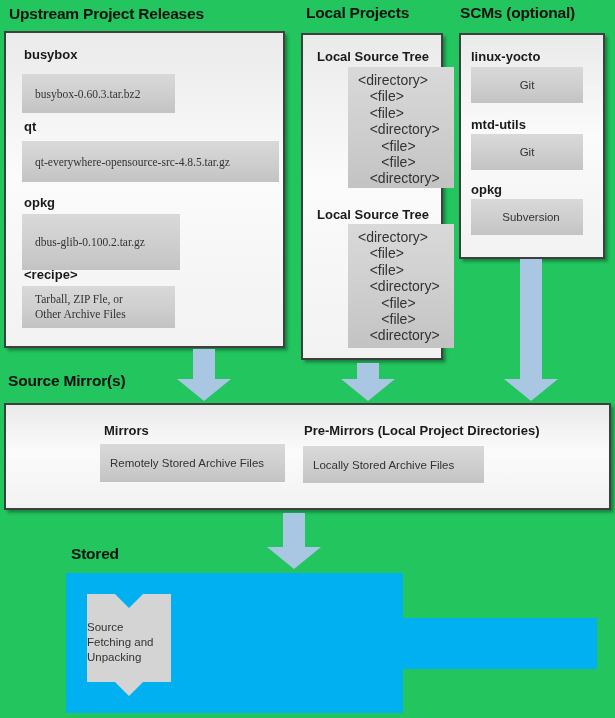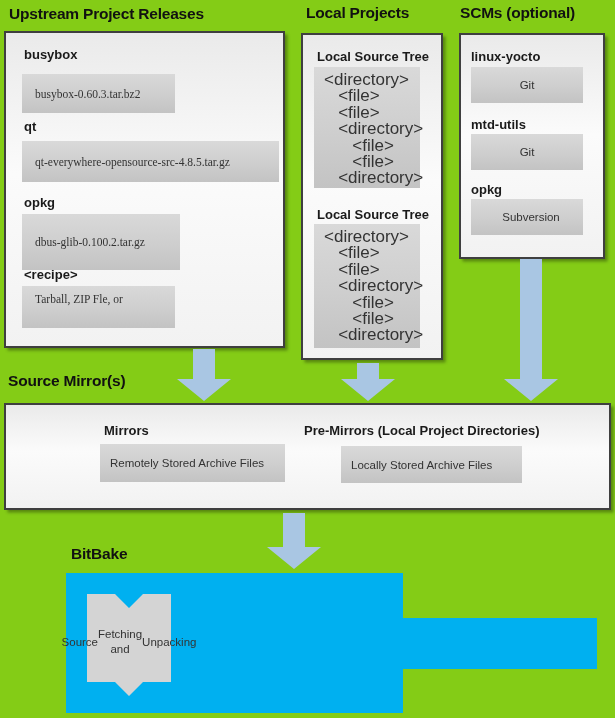--- a/index.html
+++ b/index.html
@@ -1,17 +1,17 @@
 <!DOCTYPE html>
 <html><head>
 <meta charset="utf-8">
 <style>
   html,body{margin:0;padding:0;background:#ffffff;}
   #canvas{
-    position:relative;width:615px;height:718px;background:#84cc16;overflow:hidden;
+    position:relative;width:615px;height:718px;background:#22c55e;overflow:hidden;
     font-family:"Liberation Sans", sans-serif;
   }
   .heading{
     position:absolute;font-size:15.5px;font-weight:700;color:#111;
     letter-spacing:-0.2px;white-space:nowrap;
   }
   .panel{
     position:absolute;box-sizing:border-box;
     border:2px solid #3f3f3f;
     background:linear-gradient(180deg,#eaeaea 0%,#fbfbfb 45%,#f2f2f2 100%);
@@ -22,57 +22,58 @@
   }
   .chip{
     position:absolute;box-sizing:border-box;
     background:linear-gradient(180deg,#d9d9d9 0%,#cecece 55%,#c3c3c3 100%);
     display:flex;align-items:center;
     font-size:11.5px;color:#333;white-space:nowrap;
   }
   .chip.padded{padding-left:13px;font-family:Liberation Serif, serif;}
   .chip.centered{justify-content:center;}
   .chip.multiline{display:block;padding-top:6px;line-height:15px;}
-  .chip.tree{display:block;padding:5px 0 16px 10px;line-height:16.4px;font-size:17px;}
+  .chip.tree{display:block;padding:5px 0 16px 10px;line-height:16.4px;font-size:14px;margin-left:34px;}
   .tree-line{white-space:pre;}
   .arrow{position:absolute;}
   .cyan{position:absolute;}
   .proc-shape{position:absolute;}
   .proc-text{
-    position:absolute;display:flex;align-items:center;justify-content:center;
+    position:absolute;display:flex;flex-direction:column;align-items:flex-start;justify-content:center;
     font-size:11.5px;color:#333;text-align:center;line-height:15px;
   }
 </style>
 </head>
 <body>
 
 <div id="canvas">
 
   <div class="heading" style="left:9px;top:5px;">Upstream Project Releases</div>
   <div class="heading" style="left:306px;top:4px;">Local Projects</div>
   <div class="heading" style="left:460px;top:4px;">SCMs (optional)</div>
   <div class="heading" style="left:8px;top:372px;">Source Mirror(s)</div>
-  <div class="heading" style="left:71px;top:545px;">BitBake</div>
+  <div class="heading" style="left:71px;top:545px;">Stored</div>
 
   <div class="panel" style="left:4px;top:31px;width:281px;height:317px;"></div>
   <div class="lbl" style="left:24px;top:47px;">busybox</div>
   <div class="chip padded" style="left:22px;top:74px;width:153px;height:39px;">
     <span>busybox-0.60.3.tar.bz2</span>
   </div>
   <div class="lbl" style="left:24px;top:119px;">qt</div>
   <div class="chip padded" style="left:22px;top:141px;width:257px;height:41px;">
     <span>qt-everywhere-opensource-src-4.8.5.tar.gz</span>
   </div>
   <div class="lbl" style="left:24px;top:195px;">opkg</div>
   <div class="chip padded" style="left:22px;top:214px;width:158px;height:56px;">
     <span>dbus-glib-0.100.2.tar.gz</span>
   </div>
   <div class="lbl" style="left:24px;top:267px;">&lt;recipe&gt;</div>
   <div class="chip multiline padded" style="left:22px;top:286px;width:153px;height:42px;">
     <div>Tarball, ZIP Fle, or</div>
+    <div>Other Archive Files</div>
   </div>
 
   <div class="panel" style="left:301px;top:33px;width:142px;height:327px;"></div>
   <div class="lbl" style="left:317px;top:49px;">Local Source Tree</div>
   <div class="chip tree" style="left:314px;top:67px;width:106px;height:121px;">
     <div class="tree-line">&lt;directory&gt;</div>
     <div class="tree-line">   &lt;file&gt;</div>
     <div class="tree-line">   &lt;file&gt;</div>
     <div class="tree-line">   &lt;directory&gt;</div>
     <div class="tree-line">      &lt;file&gt;</div>
@@ -113,21 +114,21 @@
   <svg class="arrow" style="left:504px;top:259px;" width="54" height="142">
     <polygon points="16,0 38,0 38,120 54,120 27,142 0,120 16,120" fill="#a9c6e3"></polygon>
   </svg>
 
   <div class="panel" style="left:4px;top:403px;width:607px;height:107px;"></div>
   <div class="lbl" style="left:104px;top:423px;">Mirrors</div>
   <div class="chip" style="left:100px;top:444px;width:185px;height:38px;padding-left:10px;">
     <span>Remotely Stored Archive Files</span>
   </div>
   <div class="lbl" style="left:304px;top:423px;">Pre-Mirrors (Local Project Directories)</div>
-  <div class="chip" style="left:303px;top:446px;width:181px;height:37px;padding-left:10px;margin-left:38px;">
+  <div class="chip" style="left:303px;top:446px;width:181px;height:37px;padding-left:10px;">
     <span>Locally Stored Archive Files</span>
   </div>
 
   <svg class="arrow" style="left:267px;top:513px;" width="54" height="56">
     <polygon points="16,0 38,0 38,34 54,34 27,56 0,34 16,34" fill="#a9c6e3"></polygon>
   </svg>
 
   <div class="cyan" style="left: 66px; top: 573px; width: 337px; height: 140px; background-color: rgb(0, 176, 240);"></div>
   <div class="cyan" style="left: 402px; top: 618px; width: 195px; height: 51px; background-color: rgb(0, 176, 240);"></div>
 

